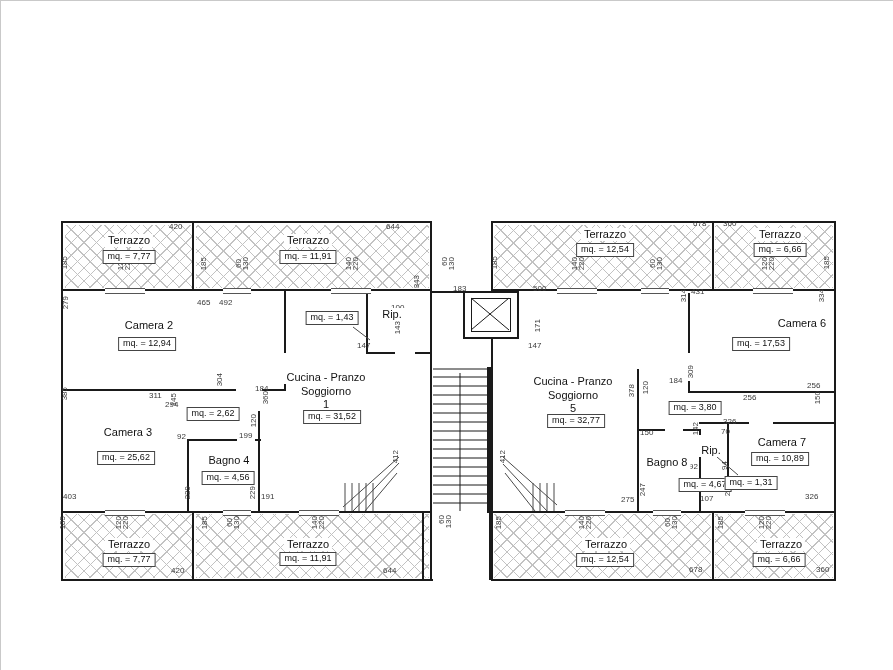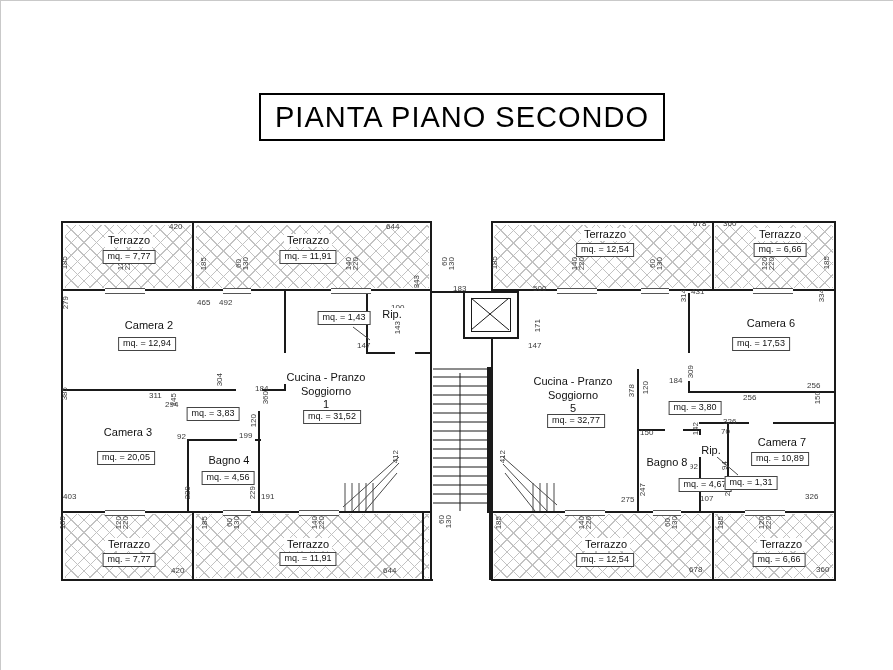--- a/index.html
+++ b/index.html
@@ -22,21 +22,20 @@
       background:#fff;border:1px solid #444;padding:1px 4px;line-height:1.1;}
   svg.lines{position:absolute;left:0;top:0;pointer-events:none;}
   .elev-outer{position:absolute;left:462px;top:290px;width:52px;height:44px;border:2px solid #1a1a1a;background:#fff;}
   .elev-inner{position:absolute;left:470px;top:297px;width:38px;height:32px;border:1px solid #1a1a1a;}
 </style>
 </head>
 <body>
 
 <div class="canvas">
 
-  <div class="titlebox">PIANTA PIANO SECONDO</div>
 
   <div class="hatch" style="left:64px;top:224px;width:127px;height:63px"></div>
   <div class="hatch" style="left:195px;top:224px;width:233px;height:63px"></div>
   <div class="hatch" style="left:493px;top:224px;width:217px;height:63px"></div>
   <div class="hatch" style="left:714px;top:224px;width:118px;height:63px"></div>
   <div class="hatch" style="left:64px;top:513px;width:127px;height:64px"></div>
   <div class="hatch" style="left:195px;top:513px;width:233px;height:64px"></div>
   <div class="hatch" style="left:493px;top:513px;width:217px;height:64px"></div>
   <div class="hatch" style="left:714px;top:513px;width:118px;height:64px"></div>
 
@@ -245,39 +244,39 @@
   <div class="lbl" style="left:307px;top:233px">Terrazzo</div>
   <div class="mq" style="left:307px;top:249px">mq. = 11,91</div>
   <div class="lbl" style="left:604px;top:227px">Terrazzo</div>
   <div class="mq" style="left:604px;top:242px">mq. = 12,54</div>
   <div class="lbl" style="left:779px;top:227px">Terrazzo</div>
   <div class="mq" style="left:779px;top:242px">mq. = 6,66</div>
 
   <div class="lbl" style="left:148px;top:318px">Camera 2</div>
   <div class="mq" style="left:146px;top:336px">mq. = 12,94</div>
   <div class="lbl" style="left:127px;top:425px">Camera 3</div>
-  <div class="mq" style="left:125px;top:450px">mq. = 20,05</div>
-  <div class="mq" style="left:212px;top:406px">mq. = 3,83</div>
+  <div class="mq" style="left:125px;top:450px">mq. = 25,62</div>
+  <div class="mq" style="left:212px;top:406px">mq. = 2,62</div>
   <div class="lbl" style="left:228px;top:453px">Bagno 4</div>
   <div class="mq" style="left:227px;top:470px">mq. = 4,56</div>
 
   <div class="lbl" style="left:325px;top:370px">Cucina - Pranzo</div>
   <div class="lbl" style="left:325px;top:384px">Soggiorno</div>
   <div class="lbl" style="left:325px;top:397px">1</div>
   <div class="mq" style="left:331px;top:409px">mq. = 31,52</div>
   <div class="lbl" style="left:391px;top:307px">Rip.</div>
-  <div class="mq" style="left:343px;top:310px">mq. = 1,43</div>
+  <div class="mq" style="left:331px;top:310px">mq. = 1,43</div>
 
   <div class="lbl" style="left:572px;top:374px">Cucina - Pranzo</div>
   <div class="lbl" style="left:572px;top:388px">Soggiorno</div>
   <div class="lbl" style="left:572px;top:401px">5</div>
   <div class="mq" style="left:575px;top:413px">mq. = 32,77</div>
   <div class="mq" style="left:694px;top:400px">mq. = 3,80</div>
 
-  <div class="lbl" style="left:770px;top:316px">Camera 6</div>
+  <div class="lbl" style="left:801px;top:316px">Camera 6</div>
   <div class="mq" style="left:760px;top:336px">mq. = 17,53</div>
   <div class="lbl" style="left:781px;top:435px">Camera 7</div>
   <div class="mq" style="left:779px;top:451px">mq. = 10,89</div>
   <div class="lbl" style="left:666px;top:455px">Bagno 8</div>
   <div class="mq" style="left:704px;top:477px">mq. = 4,67</div>
   <div class="lbl" style="left:710px;top:443px">Rip.</div>
   <div class="mq" style="left:750px;top:475px">mq. = 1,31</div>
 
   <div class="lbl" style="left:128px;top:537px">Terrazzo</div>
   <div class="mq" style="left:128px;top:552px">mq. = 7,77</div>

